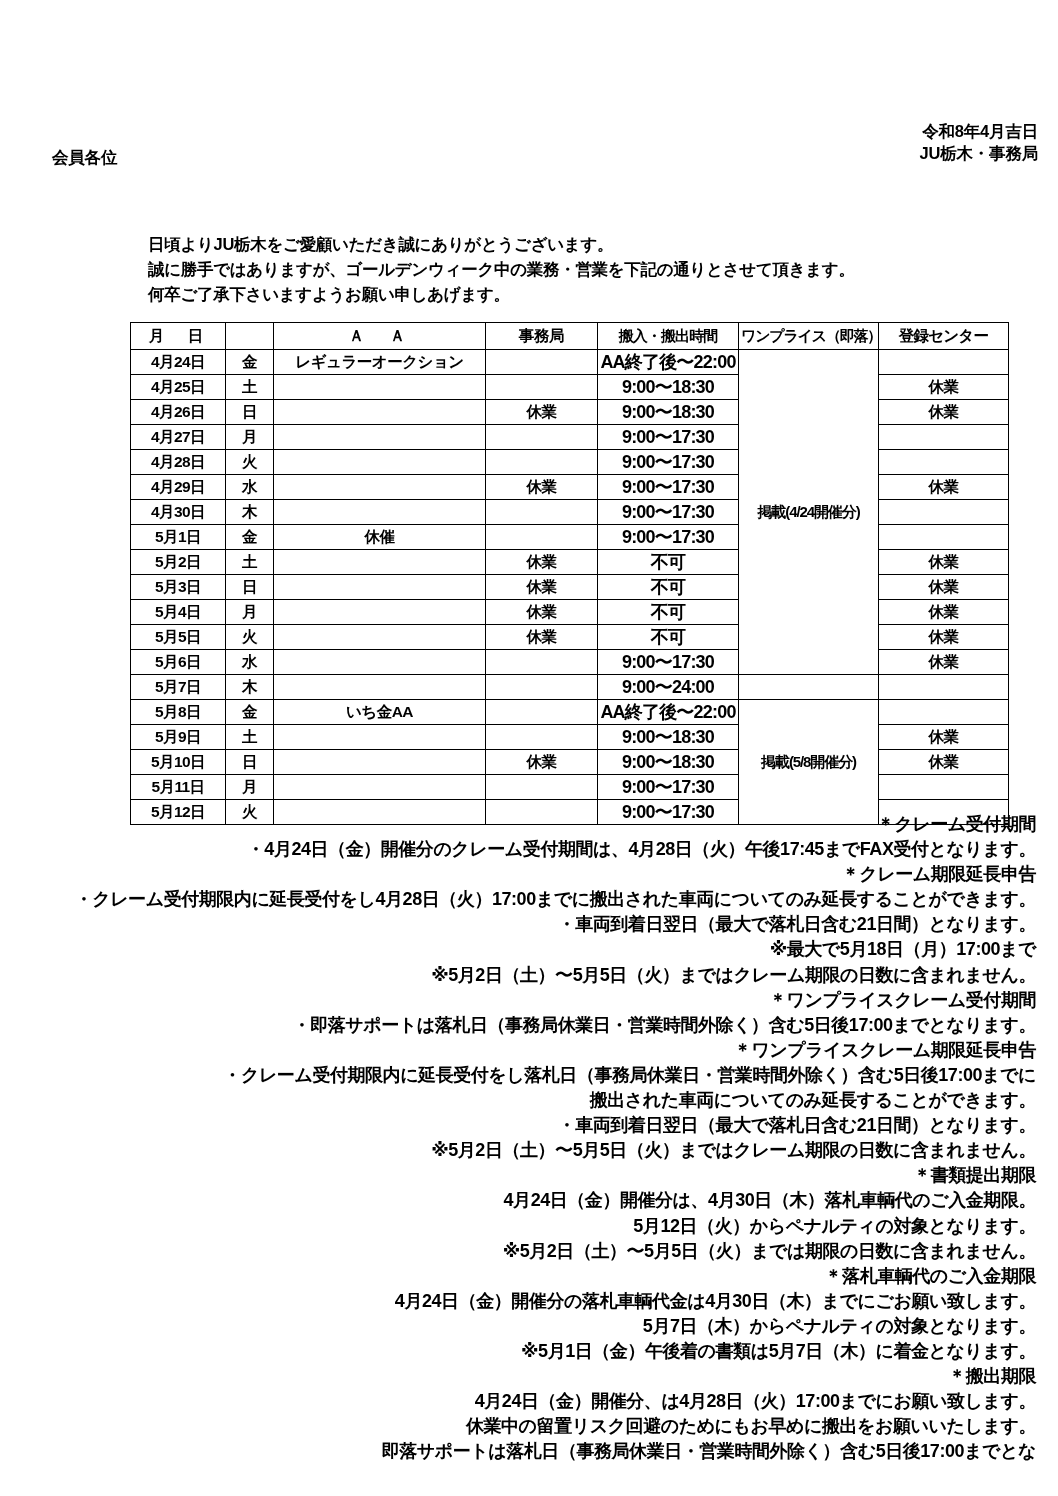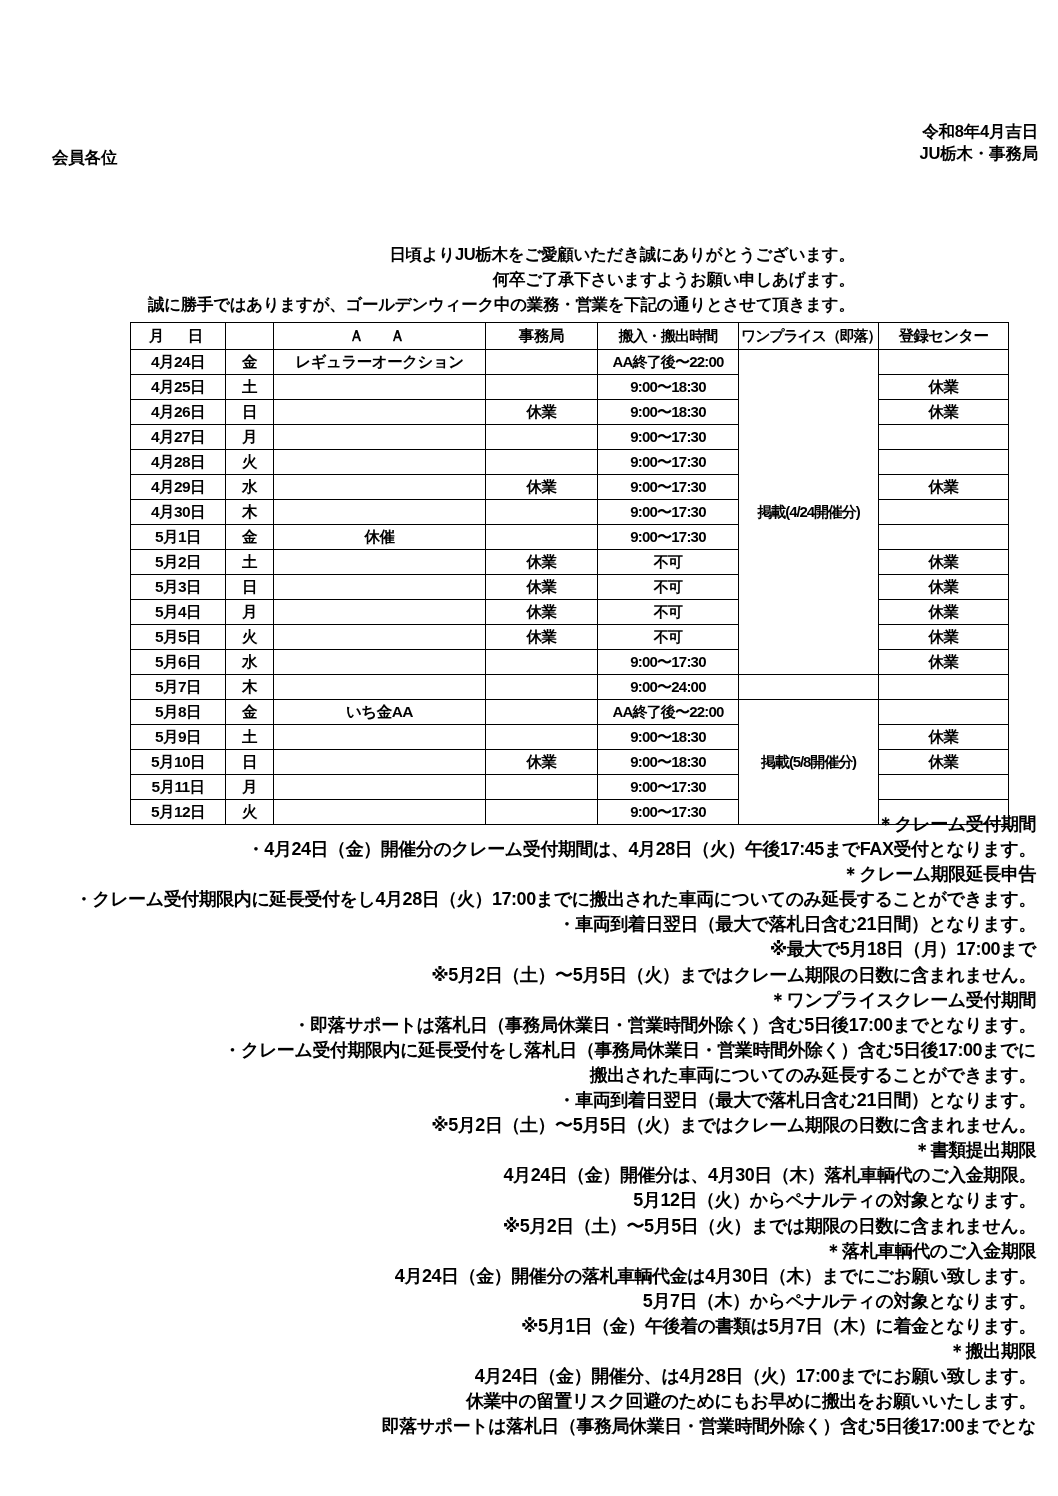--- a/index.html
+++ b/index.html
@@ -53,27 +53,26 @@
     width: 1058px;
     text-align: center;
     font-size: 27px;
     font-weight: 700;
     letter-spacing: 0.5px;
   }
 
   .intro {
     position: absolute;
     left: 148px;
-    top: 242px;
+    top: 232px;
     font-size: 16.5px;
     line-height: 25px;
     font-weight: 700;
     letter-spacing: -0.3px;
     white-space: nowrap;
-    text-align: right;
   }
   .intro div { white-space: nowrap; }
 
   
   .tbl-wrap {
     position: absolute;
     left: 130px;
     top: 322px;
     width: 878px;
   }
@@ -101,21 +100,21 @@
     padding: 0 2px;
     line-height: 1.05;
     white-space: nowrap;
     overflow: hidden;
   }
   table.sched th {
     font-weight: 700;
     height: 26px;
   }
   td.t-date { letter-spacing: -0.6px; margin-top: 8px; }
-  td.t-time { font-size: 15px; letter-spacing: -0.8px; }
+  td.t-time { font-size: 18px; letter-spacing: -0.8px; }
   th.h-one  { font-size: 15px; letter-spacing: -1.2px; }
   th.h-time { font-size: 15px; letter-spacing: -0.9px; }
   th.h-reg  { font-size: 15.5px; letter-spacing: -0.8px; }
   th.h-md   { letter-spacing: 4px; border-radius: 12px; }
   th.h-aa   { letter-spacing: 5px; }
   td.t-one  { font-size: 15px; letter-spacing: -1.1px; }
   td.t-aa   { letter-spacing: -0.5px; }
 
   
   .notes {
@@ -142,22 +141,22 @@
   <div class="hdr-right">
     <div>令和8年4月吉日</div>
     <div>JU栃木・事務局</div>
   </div>
 
   <div class="hdr-left">会員各位</div>
 
 
   <div class="intro">
     <div>日頃よりJU栃木をご愛顧いただき誠にありがとうございます。</div>
+    <div>誠に勝手ではありますが、ゴールデンウィーク中の業務・営業を下記の通りとさせて頂きます。</div>
     <div>何卒ご了承下さいますようお願い申しあげます。</div>
-    <div>誠に勝手ではありますが、ゴールデンウィーク中の業務・営業を下記の通りとさせて頂きます。</div>
   </div>
 
   <div class="tbl-wrap">
     <table class="sched">
       <colgroup>
         <col class="c-date">
           <col class="c-dow">
           <col class="c-aa">
           <col class="c-off">
         <col class="c-time">
@@ -338,20 +337,21 @@
   <div class="notes" id="notes-block">
       <div class="ln ind0">＊クレーム受付期間</div>
       <div class="ln ind1">・4月24日（金）開催分のクレーム受付期間は、4月28日（火）午後17:45までFAX受付となります。</div>
       <div class="ln ind0">＊クレーム期限延長申告</div>
       <div class="ln ind1">・クレーム受付期限内に延長受付をし4月28日（火）17:00までに搬出された車両についてのみ延長することができます。</div>
       <div class="ln ind1">・車両到着日翌日（最大で落札日含む21日間）となります。</div>
       <div class="ln ind1">※最大で5月18日（月）17:00まで</div>
       <div class="ln ind1">※5月2日（土）〜5月5日（火）まではクレーム期限の日数に含まれません。</div>
       <div class="ln ind0">＊ワンプライスクレーム受付期間</div>
       <div class="ln ind1">・即落サポートは落札日（事務局休業日・営業時間外除く）含む5日後17:00までとなります。</div>
+      <div class="ln ind0">＊ワンプライスクレーム期限延長申告</div>
       <div class="ln ind1">・クレーム受付期限内に延長受付をし落札日（事務局休業日・営業時間外除く）含む5日後17:00までに</div>
       <div class="ln ind2">搬出された車両についてのみ延長することができます。</div>
       <div class="ln ind1">・車両到着日翌日（最大で落札日含む21日間）となります。</div>
       <div class="ln ind1">※5月2日（土）〜5月5日（火）まではクレーム期限の日数に含まれません。</div>
       <div class="ln ind0">＊書類提出期限</div>
       <div class="ln ind1">4月24日（金）開催分は、4月30日（木）落札車輌代のご入金期限。</div>
       <div class="ln ind1">5月12日（火）からペナルティの対象となります。</div>
       <div class="ln ind2">※5月2日（土）〜5月5日（火）までは期限の日数に含まれません。</div>
       <div class="ln ind0">＊落札車輌代のご入金期限</div>
       <div class="ln ind1">4月24日（金）開催分の落札車輌代金は4月30日（木）までにごお願い致します。</div>

